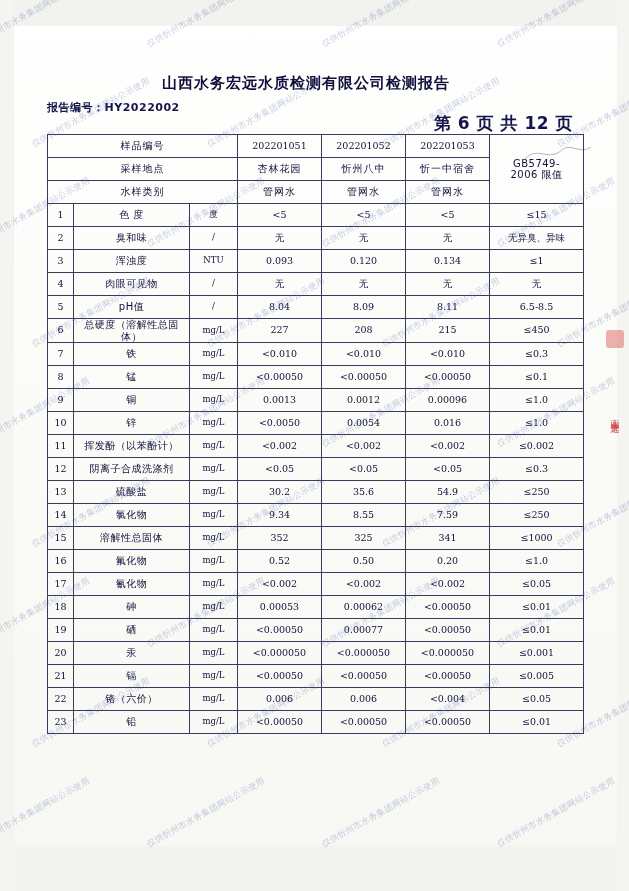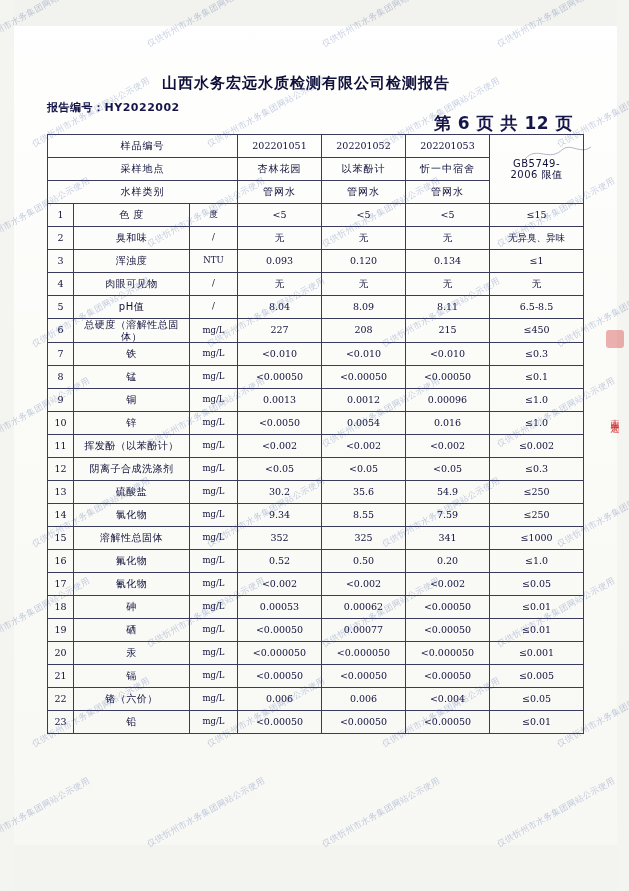--- a/index.html
+++ b/index.html
@@ -137,21 +137,21 @@
           <td class="val">202201052</td>
           <td class="val">202201053</td>
           <td rowspan="3" class="limit-head">
             <div>GB5749-</div>
             <div>2006 限值</div>
           </td>
         </tr>
         <tr>
           <td colspan="3" class="hdr">采样地点</td>
           <td class="hdr">杏林花园</td>
-          <td class="hdr">以苯酚计</td>
+          <td class="hdr">忻州八中</td>
           <td class="hdr">忻一中宿舍</td>
         </tr>
         <tr>
           <td colspan="3" class="hdr">水样类别</td>
           <td class="hdr">管网水</td>
           <td class="hdr">管网水</td>
           <td class="hdr">管网水</td>
         </tr>
         <tr>
           <td class="val">1</td>

